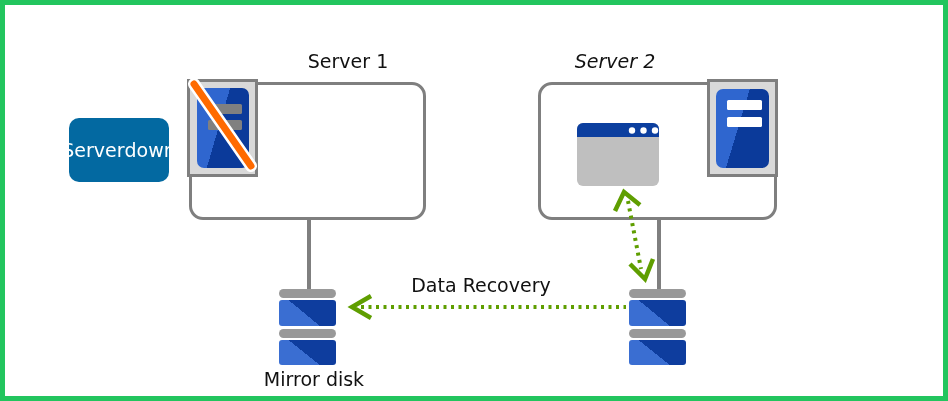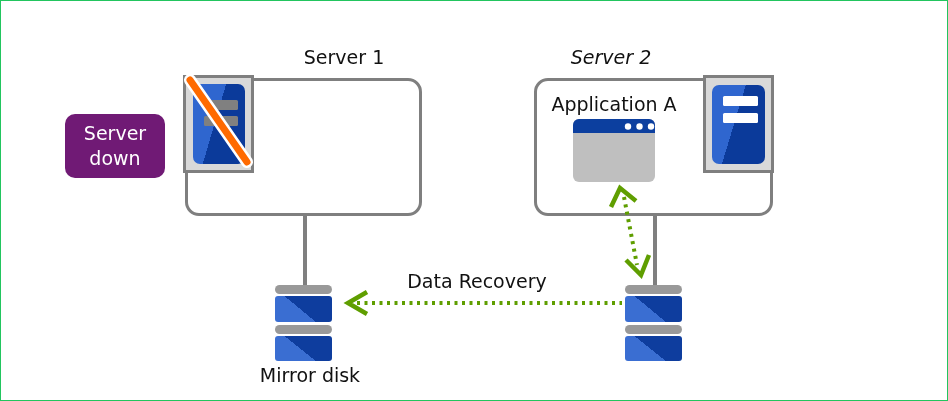--- a/index.html
+++ b/index.html
@@ -1,32 +1,32 @@
 <!DOCTYPE html>
 <html><head>
 <meta charset="utf-8">
 <style>
   html,body{margin:0;padding:0;background:#fff;}
   .canvas{
     position:relative;width:948px;height:401px;background:#ffffff;
-    border:1px solid #22c55e;box-sizing:border-box;overflow:hidden;
+    border:5px solid #22c55e;box-sizing:border-box;overflow:hidden;
     font-family:"DejaVu Sans","Liberation Sans",sans-serif;color:#111;
   }
   .abs{position:absolute;}
   .label{
     font-size:19px;line-height:23px;text-align:center;width:200px;
     color:#111;white-space:nowrap;
   }
   .server-box{
     border:3px solid #7f7f7f;border-radius:14px;background:#ffffff;
     box-sizing:border-box;
   }
   .badge{
-    display:flex;flex-direction:column;align-items:center;justify-content:center;
-    background:#701a75;color:#ffffff;border-radius:10px;
+    display:flex;flex-direction:row;align-items:center;justify-content:center;
+    background:#0369a1;color:#ffffff;border-radius:10px;
     font-size:19px;line-height:25px;text-align:center;
   }
   svg{display:block;}
   .layer{pointer-events:none;}
 </style>
 </head>
 <body>
 
 <div class="canvas">
 
@@ -81,21 +81,20 @@
     <line x1="7" y1="5" x2="64" y2="87" stroke="#ff6a00" stroke-width="7" stroke-linecap="round"></line>
   </svg>
 
   <svg class="abs" style="left:702px;top:74px;" width="71" height="98" viewBox="0 0 71 98">
     <rect x="1.5" y="1.5" width="68" height="95" fill="#d9d9d9" stroke="#7f7f7f" stroke-width="3"></rect>
     <rect x="9" y="10" width="53" height="79" rx="7" fill="url(#towerGrad)"></rect>
     <rect x="20" y="21" width="35" height="10" rx="1.5" fill="#ffffff"></rect>
     <rect x="20" y="38" width="35" height="10" rx="1.5" fill="#ffffff"></rect>
   </svg>
 
-  <div class="abs label" style="left:513px;top:92px;">Application A</div>
   <svg class="abs" style="left:572px;top:118px;" width="82" height="63" viewBox="0 0 82 63">
     <rect x="0" y="0" width="82" height="63" rx="6" fill="#bfbfbf"></rect>
     <path d="M6,0 h70 a6,6 0 0 1 6,6 v8 H0 v-8 a6,6 0 0 1 6,-6 z" fill="#0c3f9f"></path>
     <circle cx="55" cy="7.5" r="3.2" fill="#ffffff"></circle>
     <circle cx="66.5" cy="7.5" r="3.2" fill="#ffffff"></circle>
     <circle cx="78" cy="7.5" r="3.2" fill="#ffffff"></circle>
   </svg>
 
   <svg class="abs" style="left:274px;top:284px;" width="57" height="76" viewBox="0 0 57 76">
     <rect x="0" y="0" width="57" height="9" rx="4.5" fill="#999999"></rect>

